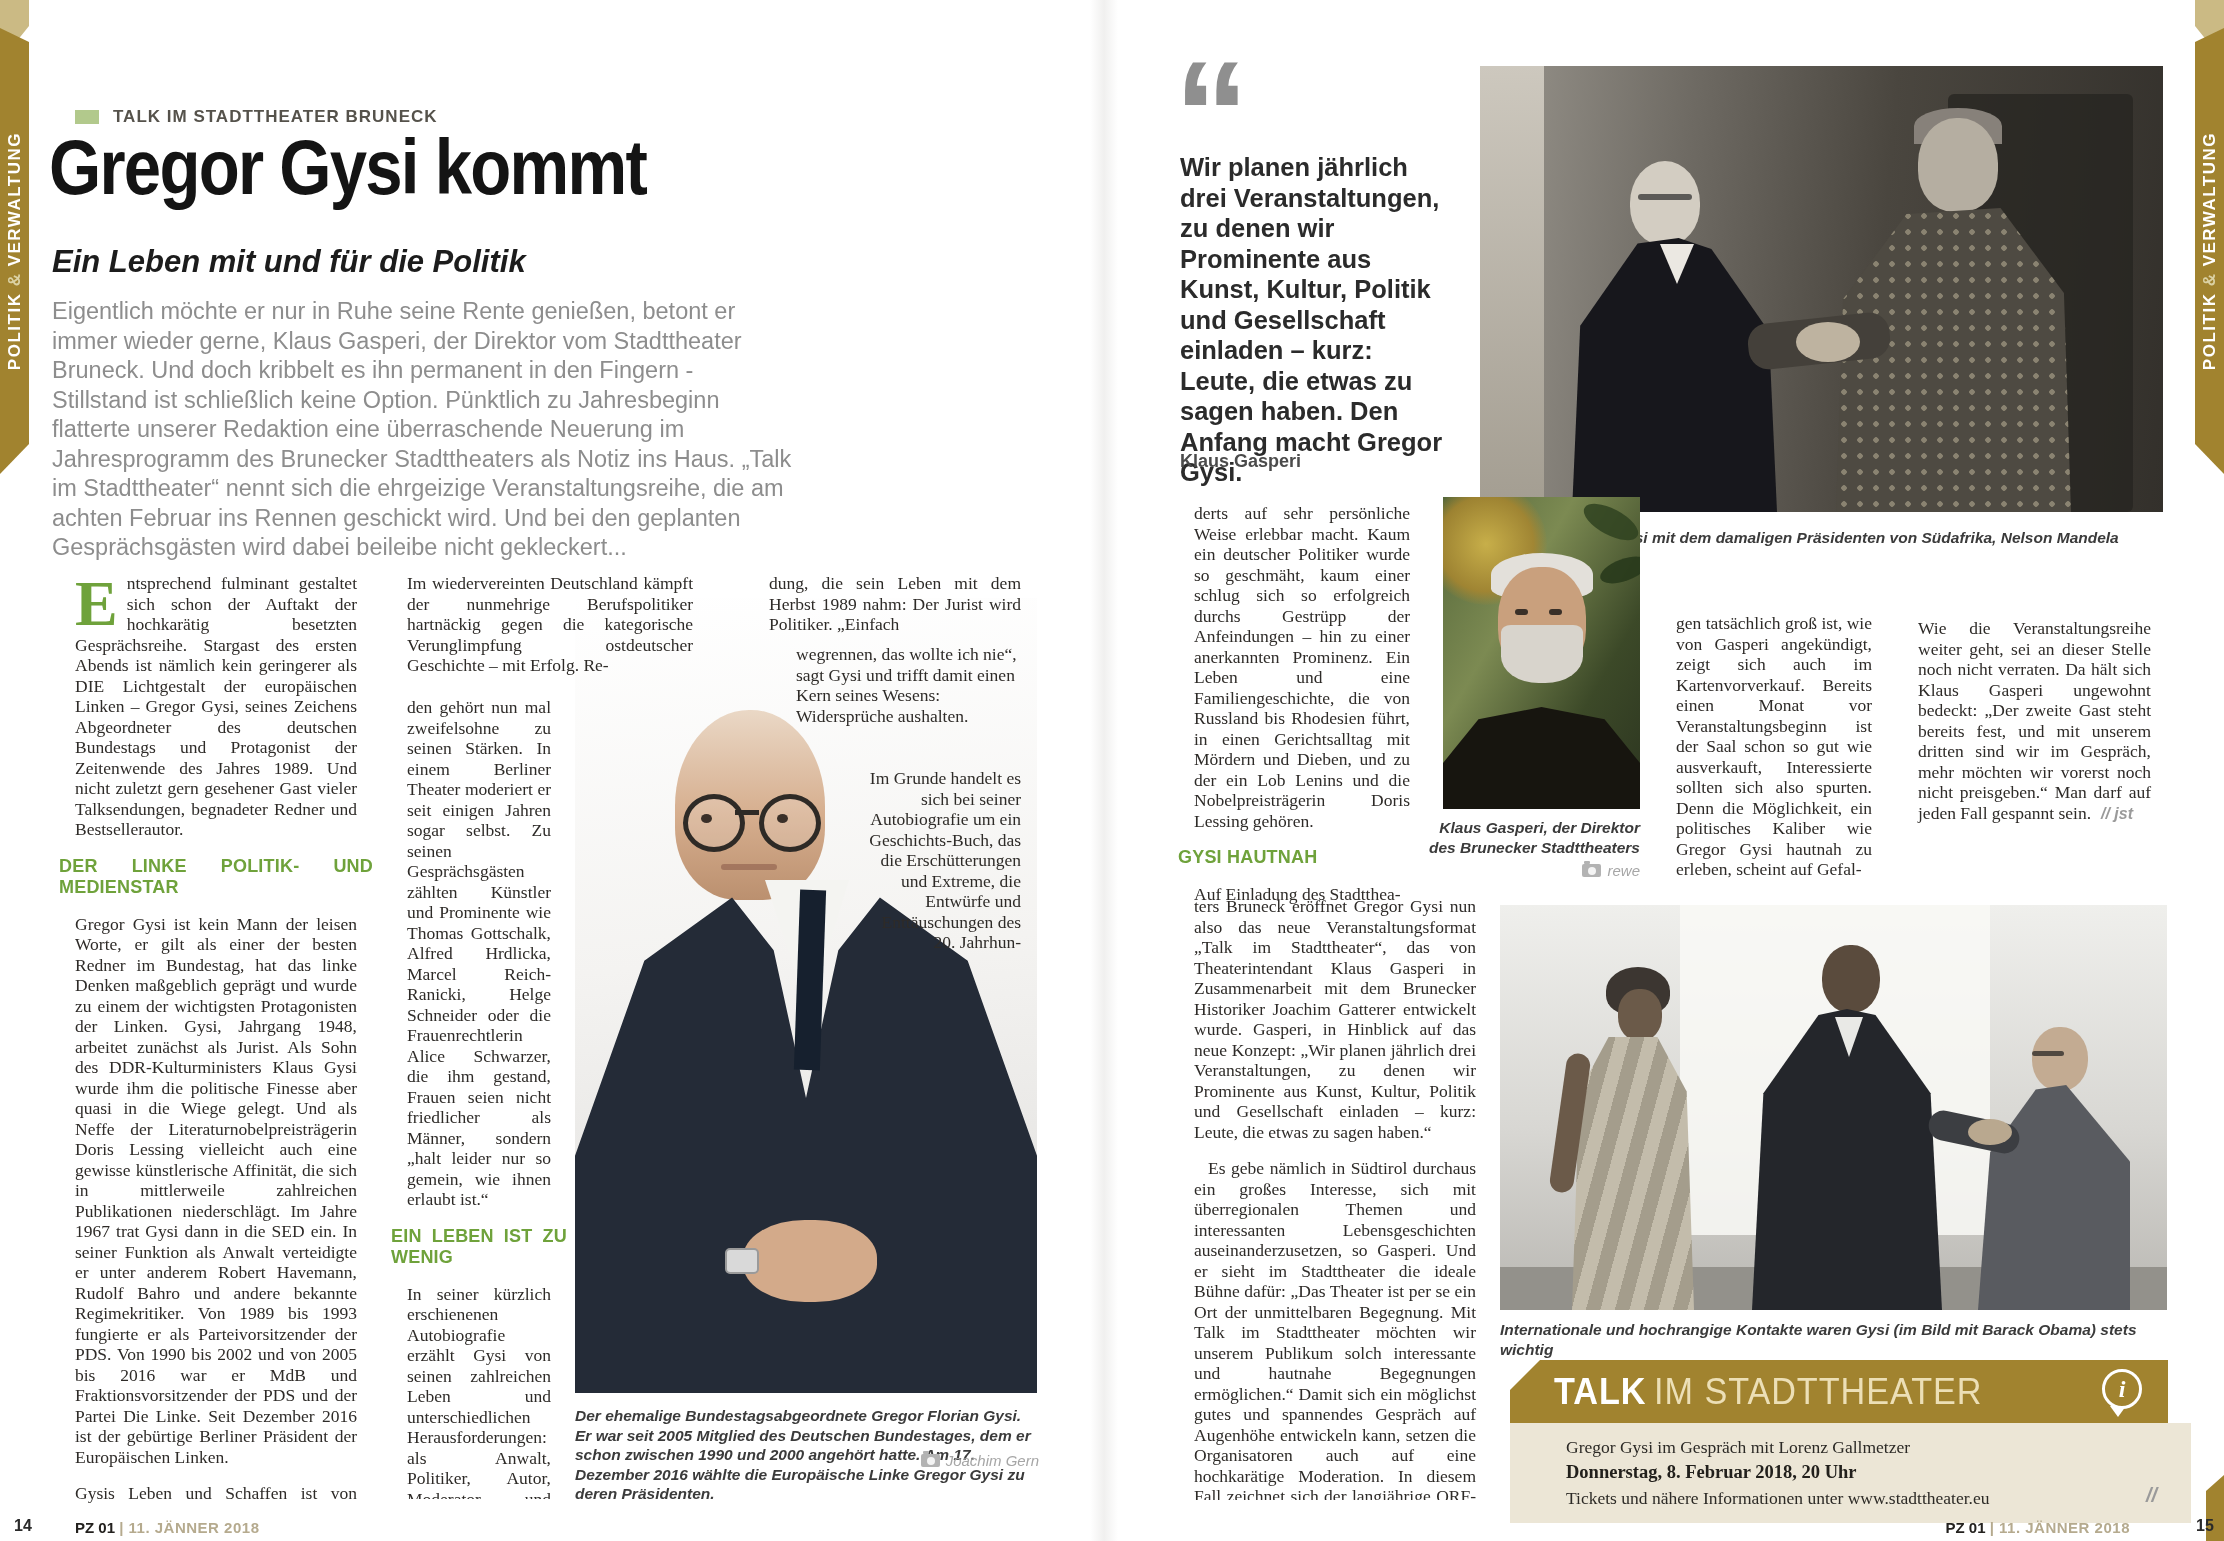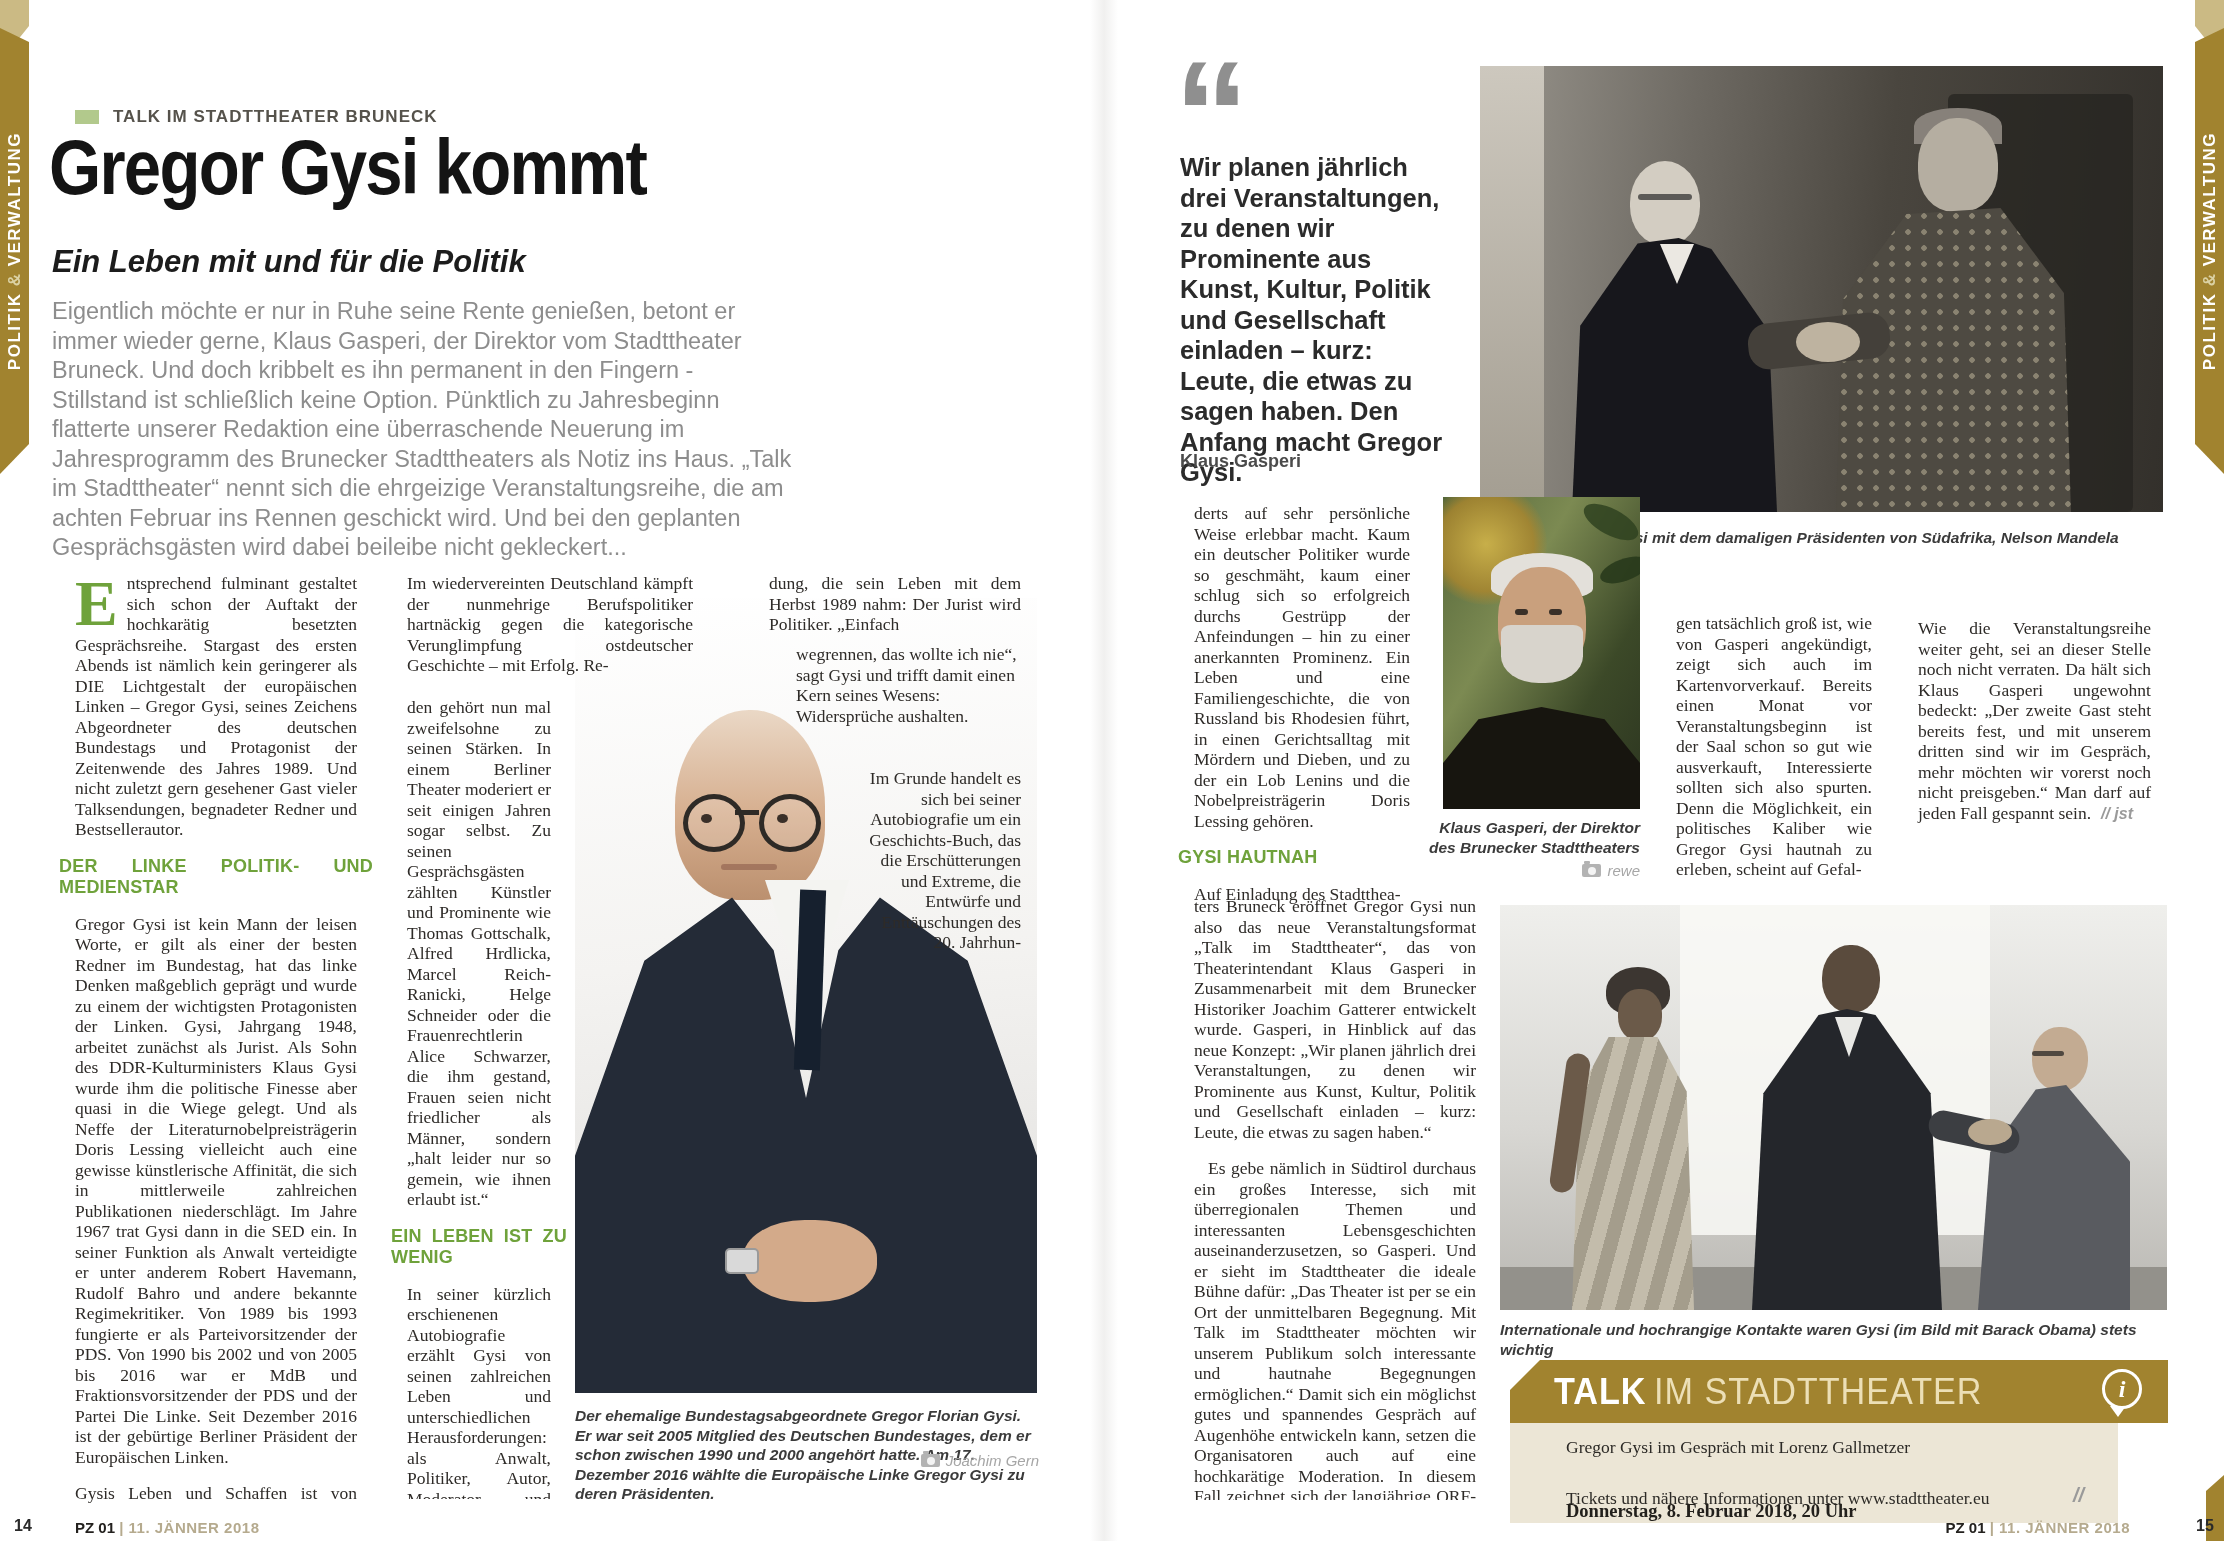--- a/index.html
+++ b/index.html
@@ -38,21 +38,21 @@
        vertical-align:-1px;margin-right:6px;}
   .cam::before{content:"";position:absolute;left:6px;top:2.5px;width:8px;height:8px;border-radius:50%;background:#f4f4f4;}
   .cam::after{content:"";position:absolute;left:2px;top:-3px;width:6px;height:3px;background:#b3b3b3;border-radius:1px;}
   
   .banner{background:#a1832f;clip-path:polygon(30px 0,100% 0,100% 100%,0 100%,0 30px);}
   .banner-title{font:400 36px/63px "Liberation Sans",sans-serif;color:#ecdfb6;letter-spacing:1px;
                 transform:scaleX(.95);transform-origin:left top;white-space:nowrap;}
   .banner-title b{color:#ffffff;font-weight:700;margin-right:8px;}
   .infobox{background:#ece6d6;}
   .infobox .l1{font:400 17.5px/22px "Liberation Serif",serif;color:#2c2a26;}
-  .infobox .l2{font:700 18.5px/24px "Liberation Serif",serif;color:#22201c;margin-top:39px;}
+  .infobox .l2{font:700 18.5px/24px "Liberation Serif",serif;color:#22201c;}
   .infobox .l3{font:400 17.5px/24px "Liberation Serif",serif;color:#2c2a26;}
   .infobox .l3 b{font-weight:400;}
   .info-icon{width:42px;height:50px;position:absolute;}
   .info-circle{position:absolute;left:0;top:0;width:34px;height:34px;border:3px solid #fff;border-radius:50%;
                display:flex;align-items:center;justify-content:center;
                font:italic 700 24px/1 "Liberation Serif",serif;color:#fff;}
   .info-tail{position:absolute;left:8px;top:37px;width:0;height:0;border-left:8px solid transparent;
              border-right:8px solid transparent;border-top:11px solid #fff;}
   
   .photo{overflow:hidden;}
@@ -221,21 +221,21 @@
 
   <div class="abs banner" style="left:1510px;top:1360px;width:658px;height:63px;">
     <div class="banner-title" style="position:absolute;left:44px;top:0;">
       <b>TALK</b><span>IM STADTTHEATER</span>
     </div>
     <div class="info-icon" style="right:24px;top:9px;">
       <div class="info-circle">i</div>
       <div class="info-tail"></div>
     </div>
   </div>
-  <div class="abs infobox" style="left:1510px;top:1423px;width:608px;height:100px;">
+  <div class="abs infobox" style="left:1510px;top:1423px;width:681px;height:100px;">
     <div class="l1" style="position:absolute;left:56px;top:13px;">Gregor Gysi im Gespräch mit Lorenz Gallmetzer</div>
     <div class="l2" style="position:absolute;left:56px;top:37px;">Donnerstag, 8. Februar 2018, 20 Uhr</div>
     <div class="l3" style="position:absolute;left:56px;top:63px;">
       <span>Tickets und nähere Informationen unter </span><b>www.stadttheater.eu</b>
     </div>
     <div class="sig" style="position:absolute;right:34px;top:62px;font-size:20px;">//</div>
   </div>
 
   <div class="abs footer" style="left:1900px;top:1520px;width:230px;text-align:right;">
     <span>PZ 01</span>

